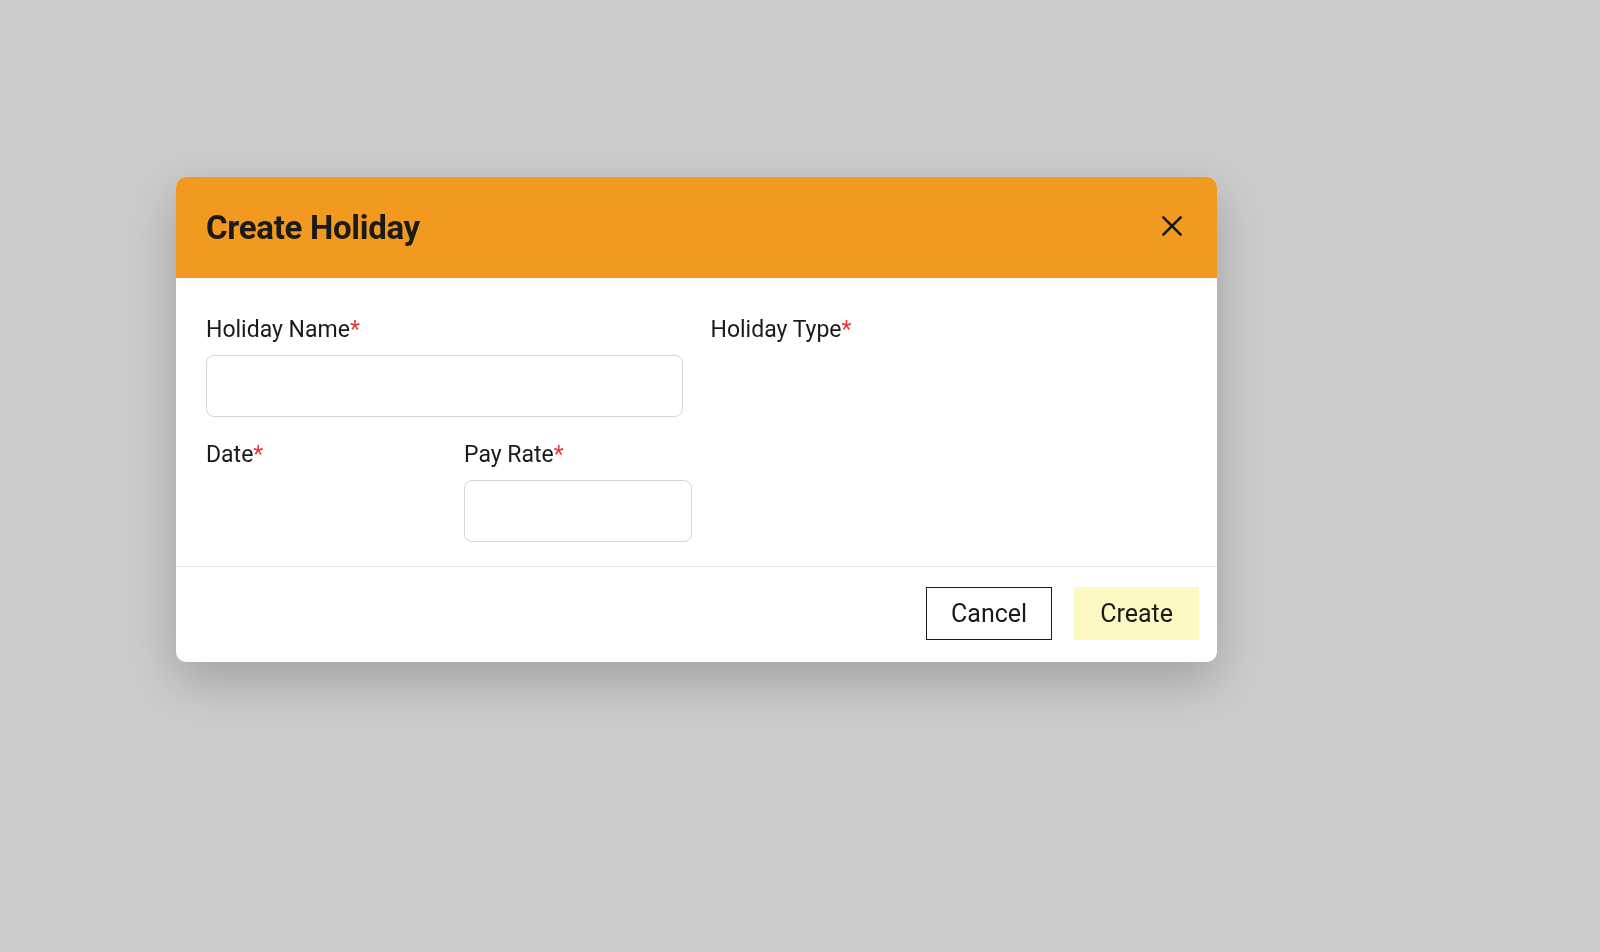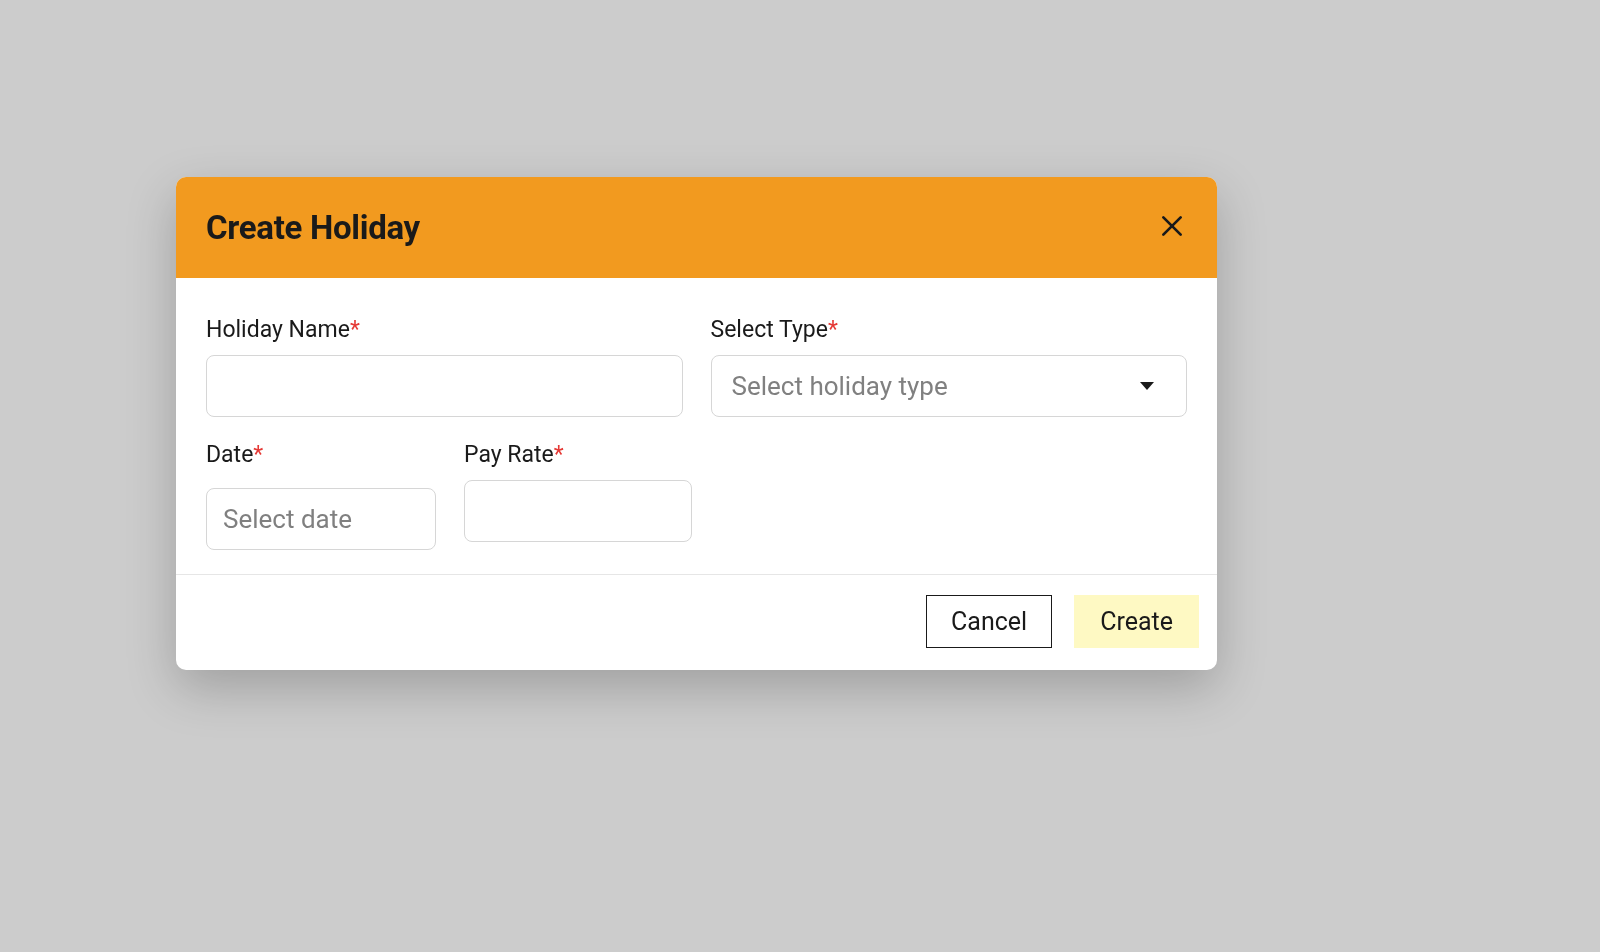--- a/index.html
+++ b/index.html
@@ -164,41 +164,30 @@
     <div class="row">
       <div class="field w-full-left">
         <label class="field-label">
           <span>Holiday Name</span><span class="req">*</span>
         </label>
         <input type="text" class="text-input" value="" style="">
       </div>
 
       <div class="field w-full-right">
         <label class="field-label">
-          <span>Select Type</span><span class="req">*</span>
-        </label>
-        <div class="select-wrap">
-          <button type="button" class="select-input select-placeholder" style="text-align:left;">
-            <span>Select holiday type</span>
-          </button>
-          <span class="caret">
-            <svg viewBox="0 0 16 10">
-                <path d="M1 1 L8 9 L15 1 Z" fill="#1a1a1a"></path>
-              </svg>
-          </span>
-        </div>
+          <span>Holiday Type</span><span class="req">*</span>
+        </label>
       </div>
     </div>
 
     <div class="row">
       <div class="field w-date">
         <label class="field-label">
           <span>Date</span><span class="req">*</span>
         </label>
-        <input type="text" class="date-input" placeholder="Select date" style="">
       </div>
 
       <div class="field w-pay">
         <label class="field-label">
           <span>Pay Rate</span><span class="req">*</span>
         </label>
         <input type="text" class="num-input" value="" style="">
       </div>
     </div>
 

